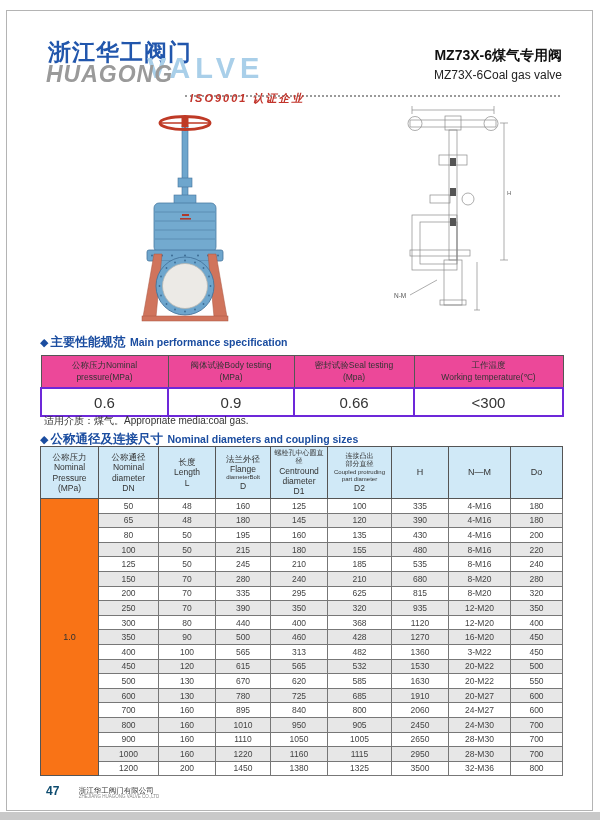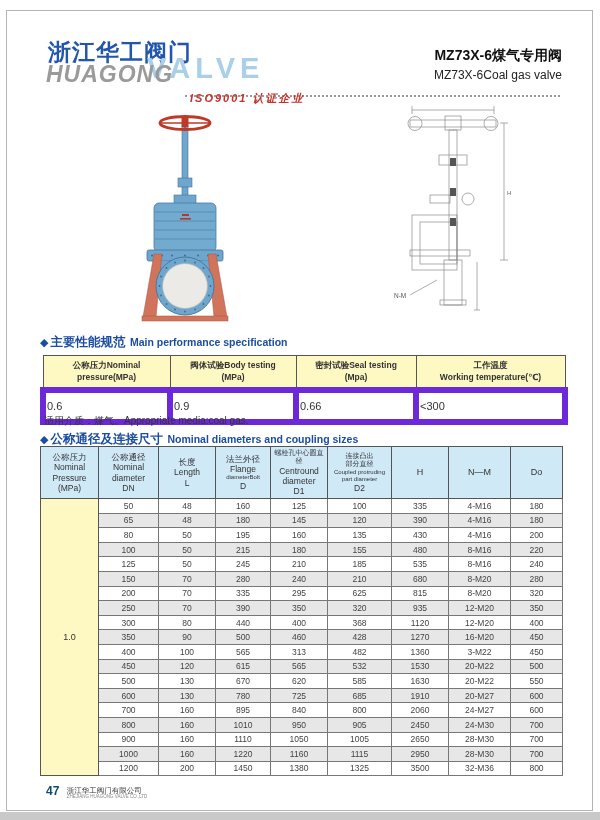--- a/index.html
+++ b/index.html
@@ -21,40 +21,40 @@
   .sec{position:absolute;left:40px;color:#1b4da0;white-space:nowrap}
   .sec .d{font-size:11px;margin-right:2px}
   .sec .cn{font-weight:bold;font-size:12.5px}
   .sec .en{font-weight:bold;font-size:10.5px}
   #sec-spec{top:332px}
   #sec-dims{top:429px}
 
   
   table{border-collapse:collapse;table-layout:fixed}
   .spec{position:absolute;left:40px;top:355px;width:522px}
-  .spec th{background:#fef9c3;font-weight:bold;font-size:8.5px;color:#333;
+  .spec th{background:#ec4899;font-weight:normal;font-size:8.5px;color:#333;
            height:29px;border:1px solid #555;white-space:pre-line;line-height:1.3}
-  .spec td{font-size:11px;color:#333;height:24px;border:6px solid #6d28d9}
+  .spec td{font-size:15px;color:#333;text-align:center;height:24px;border:2px solid #6d28d9}
   .media-note{position:absolute;left:44px;top:414px;font-size:10px;color:#333}
 
   .dims{position:absolute;left:40px;top:446px;width:522px}
   .dims th{background:#d0e9f7;font-weight:normal;color:#333;height:51px;
            border:1px solid #555;vertical-align:middle;padding:0 1px}
   .dims td{font-size:8.5px;color:#444;text-align:center;height:13.6px;border:1px solid #777;padding:0}
   .dims tr.alt td{background:#e7e7e7}
-  .dims td.pcol{background:#fef9c3;font-size:9px;color:#333;border:1px solid #555}
+  .dims td.pcol{background:#f97316;font-size:9px;color:#333;border:1px solid #555}
   .hl{font-size:8.5px;line-height:1.2;text-align:center}
   .hl.mid{font-size:7px}
   .hl.sm{font-size:6px}
   .hl.big{font-size:9px}
 
   
   .footer{position:absolute;left:46px;top:784px}
   .pageno{font-size:12px;font-weight:bold;color:#0c4a6e;display:inline-block;vertical-align:top}
-  .company{display:inline-block;margin-left:3px}
+  .company{display:inline-block;margin-left:15px}
   .company .cn{font-size:7.5px;color:#333;line-height:1.1}
   .company .en{font-size:4.5px;color:#888;line-height:1.1}
 
   svg{position:absolute}
   .valve-photo{left:140px;top:114px}
   .valve-drawing{left:382px;top:100px}
 </style>
 </head>
 <body>
 

